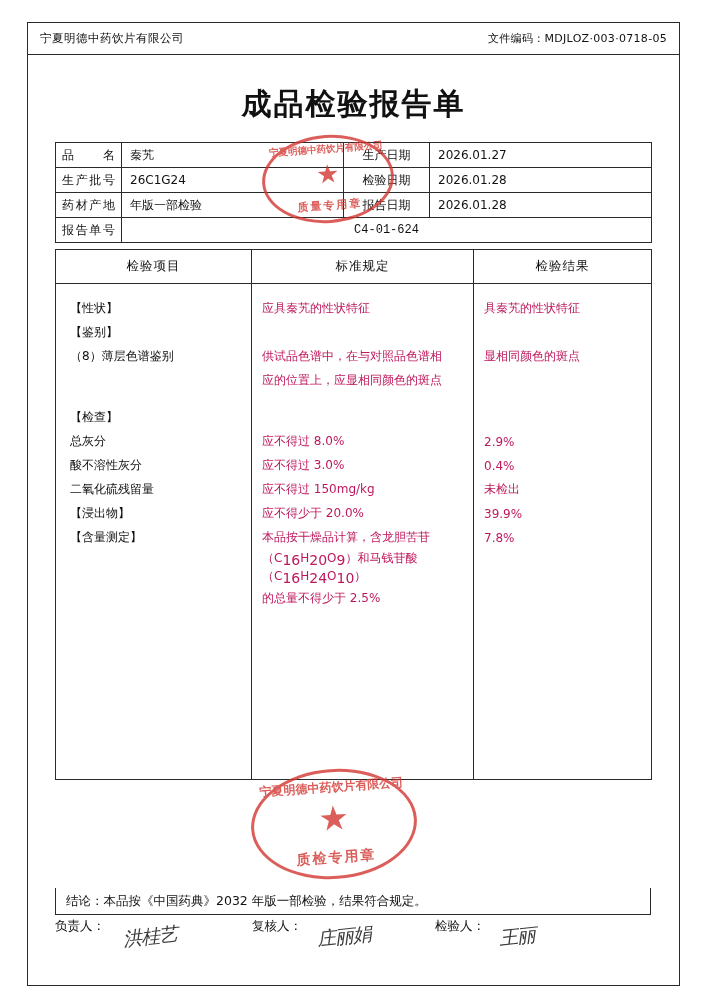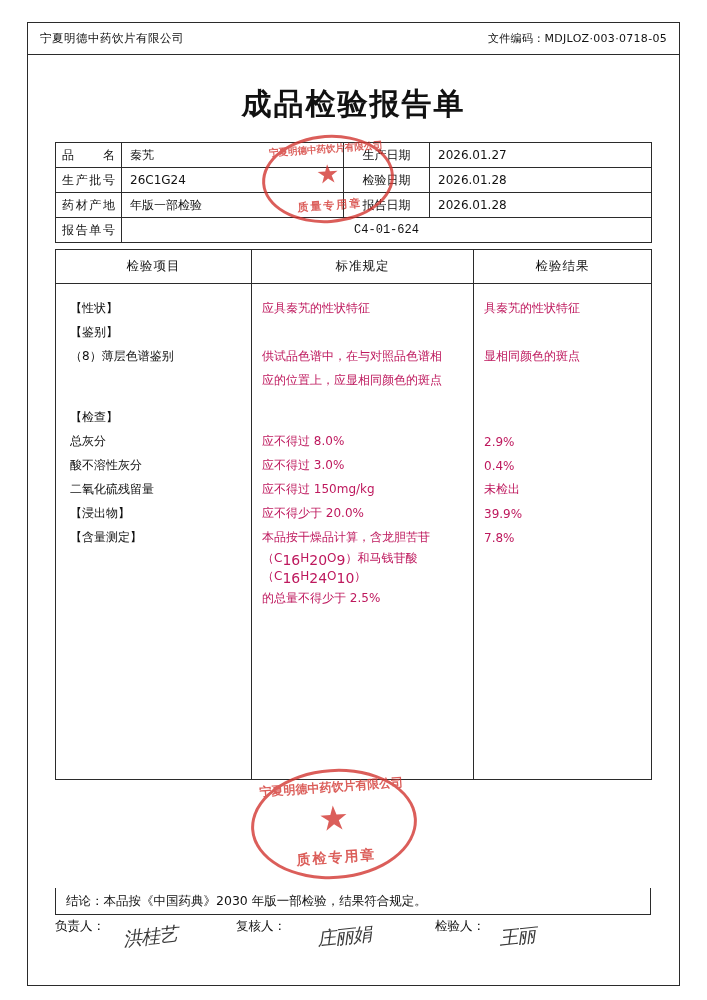--- a/index.html
+++ b/index.html
@@ -146,21 +146,21 @@
     top: 912px;
     width: 596px;
     height: 48px;
     font-size: 12.5px;
   }
   .sign .item {
     position: absolute;
     top: 2px;
   }
   .sign .s1 { left: 0px; }
-  .sign .s2 { left: 181px; }
+  .sign .s2 { left: 197px; }
   .sign .s3 { left: 380px; }
   .hand {
     font-family: "DejaVu Serif", serif;
     font-style: italic;
     font-size: 19px;
     color: #3a3a3a;
     position: absolute;
     top: 8px;
     transform: rotate(-6deg);
     letter-spacing: -1px;
@@ -414,21 +414,21 @@
         </tr>
       <tr class="spacer lastrow">
           <td class="c-1"></td>
           <td></td>
           <td></td>
         </tr>
     </tbody>
   </table>
 
   <div class="concl">
-    <span>结论：本品按《中国药典》2030 年版一部检验，结果符合规定。</span>
+    <span>结论：本品按《中国药典》2032 年版一部检验，结果符合规定。</span>
   </div>
 
   <div class="sign">
     <span class="item s1">负责人：</span>
     <span class="hand h1">洪桂艺</span>
     <span class="item s2">复核人：</span>
     <span class="hand h2">庄丽娟</span>
     <span class="item s3">检验人：</span>
     <span class="hand h3">王丽</span>
   </div>

